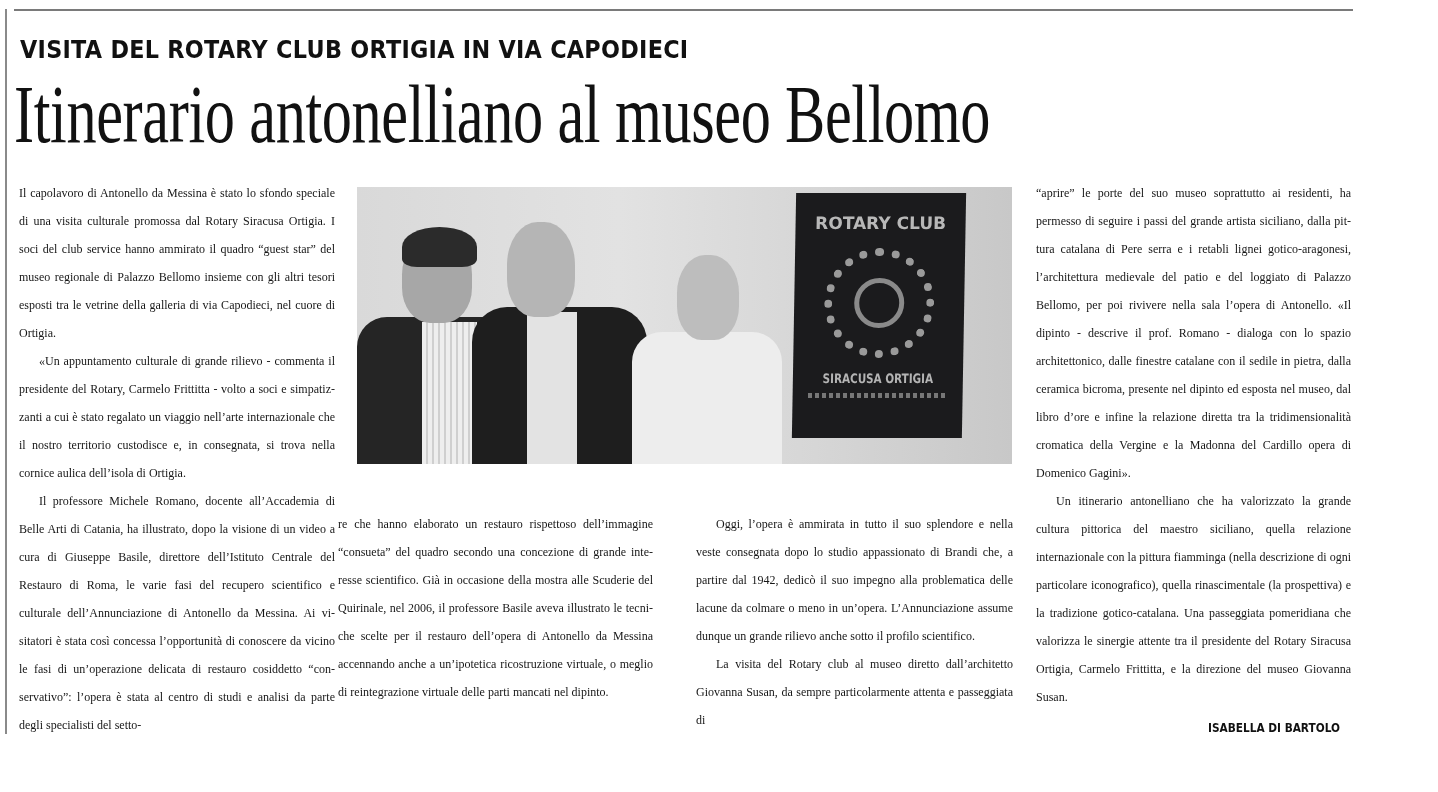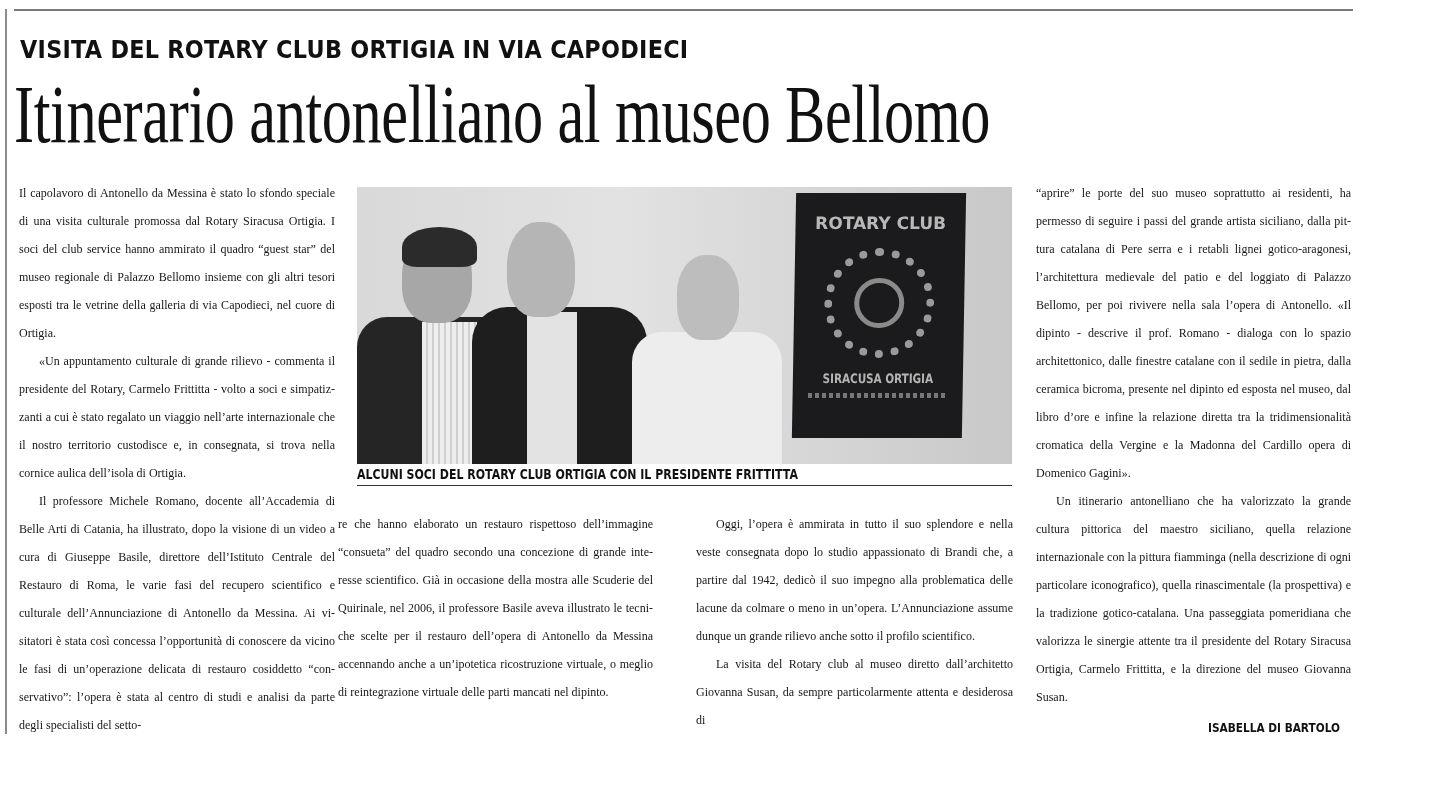--- a/index.html
+++ b/index.html
@@ -121,29 +121,28 @@
     <div class="person p3-head"></div>
     <div class="banner">
       <div class="banner-title">ROTARY CLUB</div>
       <div class="wheel">
           <div class="wheel-inner"></div>
         </div>
       <div class="banner-sub">SIRACUSA ORTIGIA</div>
       <div class="banner-sub2"></div>
     </div>
   </div>
-  <div class="caption"><span>ALCUNI SOCI DEL ROTARY CLUB ORTIGIA CON IL PRESIDENTE FRITTITTA</span></div>
 
   <div class="col col2">
     <p>re che hanno elaborato un restauro rispet­toso dell’immagine “consueta” del quadro secondo una concezione di grande inte­resse scientifico. Già in occasione della mo­stra alle Scuderie del Quirinale, nel 2006, il professore Basile aveva illustrato le tecni­che scelte per il restauro dell’opera di Anto­nello da Messina accennando anche a un’i­potetica ricostruzione virtuale, o meglio di reintegrazione virtuale delle parti manca­ti nel dipinto.</p>
   </div>
 
   <div class="col col3">
     <p class="indent">Oggi, l’opera è ammirata in tutto il suo splendore e nella veste consegnata dopo lo studio appassionato di Brandi che, a parti­re dal 1942, dedicò il suo impegno alla pro­blematica delle lacune da colmare o meno in un’opera. L’Annunciazione assume dun­que un grande rilievo anche sotto il profilo scientifico.</p>
-    <p class="indent">La visita del Rotary club al museo diret­to dall’architetto Giovanna Susan, da sem­pre particolarmente attenta e desiderosa di</p>
+    <p class="indent">La visita del Rotary club al museo diret­to dall’architetto Giovanna Susan, da sem­pre particolarmente attenta e passeggiata di</p>
   </div>
 
   <div class="col col4">
     <p>“aprire” le porte del suo museo soprattut­to ai residenti, ha permesso di seguire i passi del grande artista siciliano, dalla pit­tura catalana di Pere serra e i retabli lignei gotico-aragonesi, l’architettura medievale del patio e del loggiato di Palazzo Bellomo, per poi rivivere nella sala l’opera di Anto­nello. «Il dipinto - descrive il prof. Romano - dialoga con lo spazio architettonico, dal­le finestre catalane con il sedile in pietra, dalla ceramica bicroma, presente nel dipin­to ed esposta nel museo, dal libro d’ore e in­fine la relazione diretta tra la tridimensio­nalità cromatica della Vergine e la Madon­na del Cardillo opera di Domenico Gagini».</p>
     <p class="indent">Un itinerario antonelliano che ha valoriz­zato la grande cultura pittorica del maestro siciliano, quella relazione internazionale con la pittura fiamminga (nella descrizione di ogni particolare iconografico), quella ri­nascimentale (la prospettiva) e la tradizio­ne gotico-catalana. Una passeggiata pome­ridiana che valorizza le sinergie attente tra il presidente del Rotary Siracusa Ortigia, Carmelo Frittitta, e la direzione del museo Giovanna Susan.</p>
   </div>
 
   <div class="byline"><span>ISABELLA DI BARTOLO</span></div>
 </div>
 

